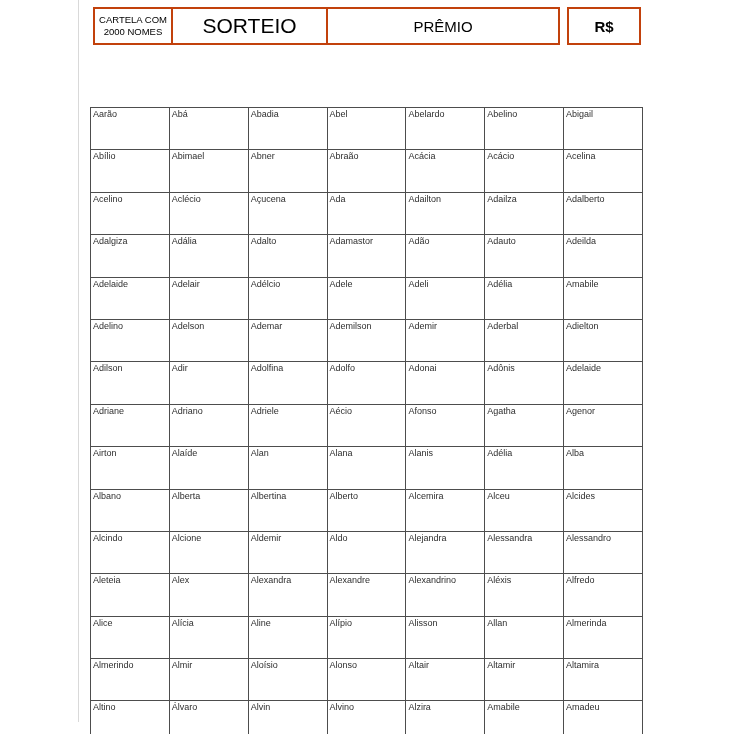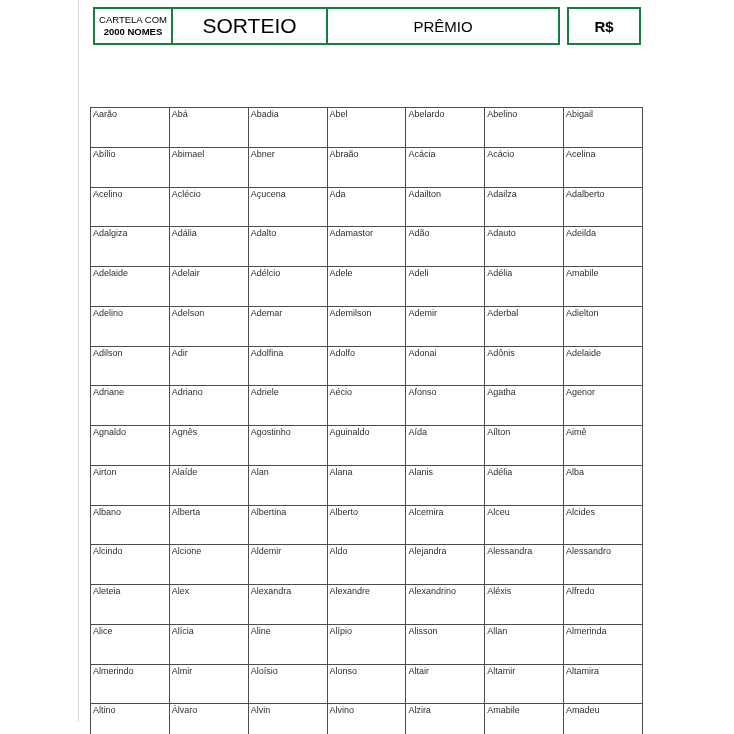--- a/index.html
+++ b/index.html
@@ -21,35 +21,35 @@
   
   .header-band {
     position: absolute;
     left: 93px; top: 7px;
     width: 550px; height: 38px;
     display: flex;
     align-items: stretch;
   }
   .hbox {
     box-sizing: border-box;
-    border: 2px solid #15803d;
+    border: 2px solid #c2410c;
     background: #fff;
     display: flex;
     align-items: center;
     justify-content: center;
     height: 38px;
   }
   .hbox + .hbox { margin-left: -2px; }
   .hbox-cartela {
     width: 80px;
     flex-direction: column;
     line-height: 1.25;
     font-size: 9.5px;
   }
-  .hbox-cartela .l2 { font-weight: bold; text-align: right; }
+  .hbox-cartela .l2 { font-weight: normal; text-align: right; }
   .hbox-sorteio { width: 157px; font-size: 21px; }
   .hbox-premio  { width: 234px; font-size: 15px; }
   .hbox-rs      { width: 74px; font-size: 15px; font-weight: bold; margin-left: 7px !important; }
   
   .question-banner {
     position: absolute;
     left: 93px; top: 52px;
     width: 549px; height: 17px;
     box-sizing: border-box;
     border: 1px solid #555;
@@ -169,29 +169,20 @@
         <tr>
           <td>Adriane</td>
           <td>Adriano</td>
           <td>Adriele</td>
           <td>Aécio</td>
           <td>Afonso</td>
           <td>Agatha</td>
           <td>Agenor</td>
         </tr>
         <tr>
-          <td>Agnaldo</td>
-          <td>Agnês</td>
-          <td>Agostinho</td>
-          <td>Aguinaldo</td>
-          <td>Aída</td>
-          <td>Aílton</td>
-          <td>Aimê</td>
-        </tr>
-        <tr>
           <td>Airton</td>
           <td>Alaíde</td>
           <td>Alan</td>
           <td>Alana</td>
           <td>Alanis</td>
           <td>Adélia</td>
           <td>Alba</td>
         </tr>
         <tr>
           <td>Albano</td>

